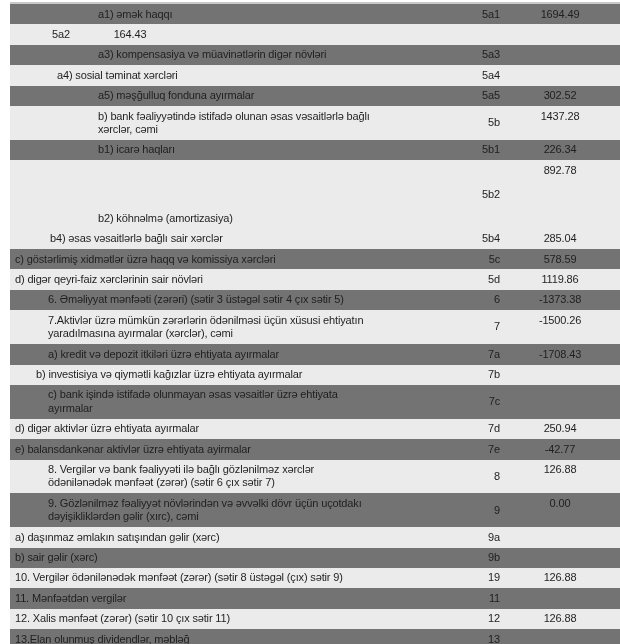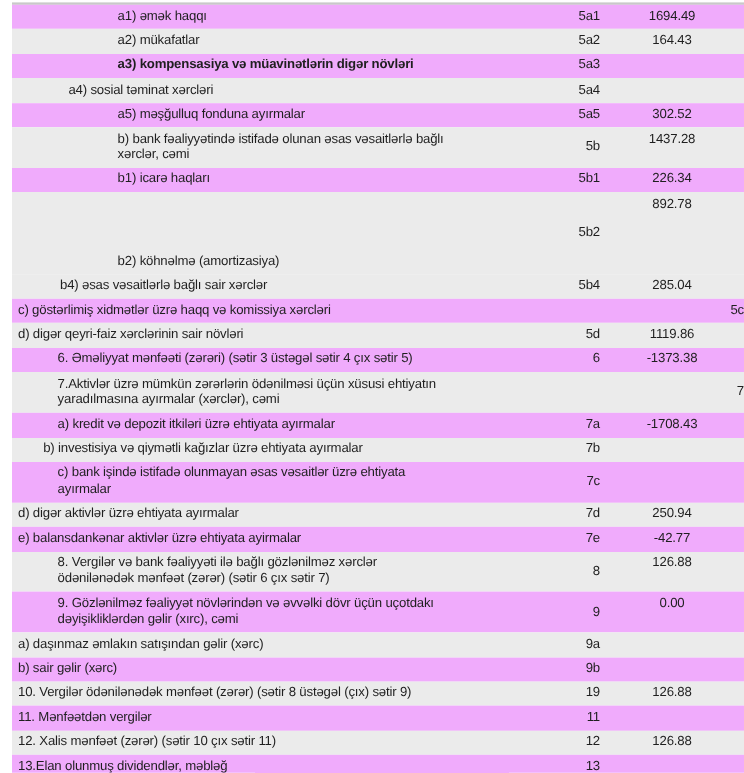--- a/index.html
+++ b/index.html
@@ -18,21 +18,21 @@
   }
   .fin-table {
     margin: 2px 0 0 10px;
     width: 610px;
     border-top: 2px solid #c9c9c9;
     border-bottom: 1px solid #ababab;
   }
   .row {
     display: flex;
     min-height: 20px;
-    background: #f0abfc;
+    background: #737373;
   }
   .row.stripe {
     background: #ebebeb;
   }
   .cell-label {
     flex: 1 1 auto;
     padding: 3.5px 4px 3.5px 5px;
     line-height: 13.4px;
     white-space: pre-line;
     align-self: center;
@@ -57,26 +57,25 @@
 </head>
 <body>
 
 <div class="fin-table">
     <div class="row">
     <div class="cell-label" style="padding-left: 88px;">a1) əmək haqqı</div>
     <div class="cell-code">5a1</div>
     <div class="cell-value">1694.49</div>
   </div>
     <div class="row stripe">
-    <div class="cell-label" style="padding-left: 88px;">a2) mükafatlar</div>
     <div class="cell-code">5a2</div>
     <div class="cell-value">164.43</div>
   </div>
     <div class="row">
-    <div class="cell-label" style="padding-left: 88px; font-weight: bold;">a3) kompensasiya və müavinətlərin digər növləri</div>
+    <div class="cell-label" style="padding-left: 88px;">a3) kompensasiya və müavinətlərin digər növləri</div>
     <div class="cell-code">5a3</div>
     <div class="cell-value"></div>
   </div>
     <div class="row stripe">
     <div class="cell-label" style="padding-left: 47px;">a4) sosial təminat xərcləri</div>
     <div class="cell-code">5a4</div>
     <div class="cell-value"></div>
   </div>
     <div class="row">
     <div class="cell-label" style="padding-left: 88px;">a5) məşğulluq fonduna ayırmalar</div>
@@ -100,35 +99,37 @@
     <div class="cell-value">892.78</div>
   </div>
     <div class="row stripe">
     <div class="cell-label" style="padding-left: 40px;">b4) əsas vəsaitlərlə bağlı sair xərclər</div>
     <div class="cell-code">5b4</div>
     <div class="cell-value">285.04</div>
   </div>
     <div class="row">
     <div class="cell-label" style="padding-left: 5px;">c) göstərlimiş xidmətlər üzrə haqq və komissiya xərcləri</div>
     <div class="cell-code">5c</div>
+    <div class="cell-value">578.59</div>
   </div>
     <div class="row stripe">
     <div class="cell-label" style="padding-left: 5px;">d) digər qeyri-faiz xərclərinin sair növləri</div>
     <div class="cell-code">5d</div>
     <div class="cell-value">1119.86</div>
   </div>
     <div class="row">
     <div class="cell-label" style="padding-left: 38px;">6. Əməliyyat mənfəəti (zərəri) (sətir 3 üstəgəl sətir 4 çıx sətir 5)</div>
     <div class="cell-code">6</div>
     <div class="cell-value">-1373.38</div>
   </div>
     <div class="row stripe">
     <div class="cell-label" style="padding-left: 38px;">7.Aktivlər üzrə mümkün zərərlərin ödənilməsi üçün xüsusi ehtiyatın
 yaradılmasına ayırmalar (xərclər), cəmi</div>
     <div class="cell-code">7</div>
+    <div class="cell-value">-1500.26</div>
   </div>
     <div class="row">
     <div class="cell-label" style="padding-left: 38px;">a) kredit və depozit itkiləri üzrə ehtiyata ayırmalar</div>
     <div class="cell-code">7a</div>
     <div class="cell-value">-1708.43</div>
   </div>
     <div class="row stripe">
     <div class="cell-label" style="padding-left: 26px;">b) investisiya və qiymətli kağızlar üzrə ehtiyata ayırmalar</div>
     <div class="cell-code">7b</div>
     <div class="cell-value"></div>

